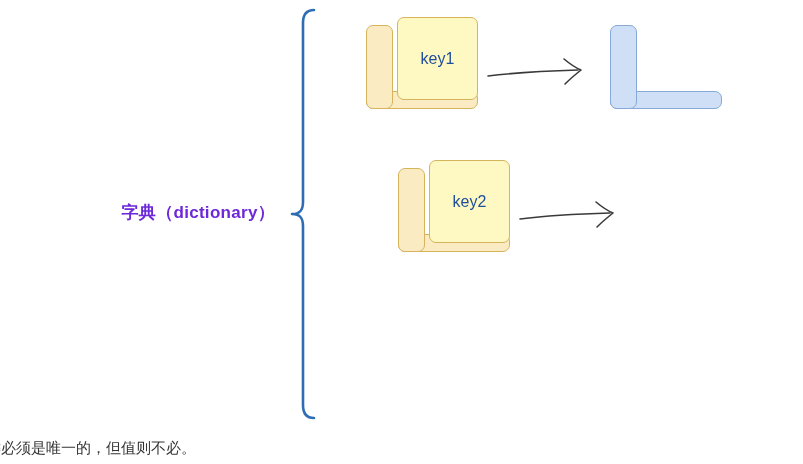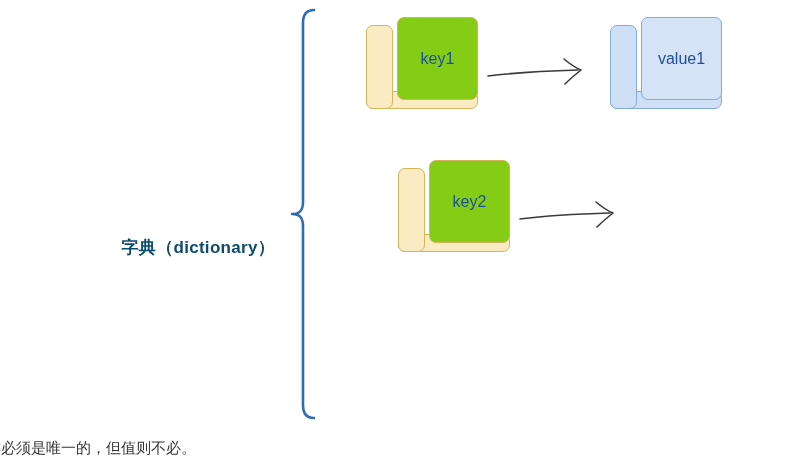--- a/index.html
+++ b/index.html
@@ -21,24 +21,23 @@
   
   .brace-label {
     position: absolute;
     left: 95px;
     top: 212px;
     transform: translateY(-50%);
     width: 180px;
     text-align: right;
     font-size: 17px;
     font-weight: bold;
-    color: #0c4a6e;
+    color: #6d28d9;
     letter-spacing: 0.3px;
     white-space: nowrap;
-    margin-top: 35px;
   }
   .brace {
     position: absolute;
     left: 288px;
     top: 6px;
     width: 34px;
     height: 420px;
   }
 
   
@@ -101,21 +100,21 @@
     font-size: 16px;
     color: #1F4E9C;
     line-height: 1;
     white-space: nowrap;
   }
 
   
   .book-key .spine,
   .book-key .base,
   .book-key .page {
-    background: #84cc16;
+    background: #fef9c3;
     border-color: #D6B45C;
   }
   .book-key .spine { background: #FAEBC3; }
   .book-key .base  { background: #FAEBC3; }
 
   
   .book-value .spine,
   .book-value .base,
   .book-value .page {
     background: #D5E3F7;
@@ -175,23 +174,20 @@
     <div class="arrow">
       <svg width="110" height="34" viewBox="0 0 110 34" fill="none" xmlns="http://www.w3.org/2000/svg">
         <path d="M2 19 C26 16 58 14 92 13" stroke="#3A3A3A" stroke-width="1.6" stroke-linecap="round" fill="none"></path>
         <path d="M78 2 C84 7 90 11 95 13 C90 17 84 22 79 27" stroke="#3A3A3A" stroke-width="1.6" stroke-linecap="round" stroke-linejoin="round" fill="none"></path>
       </svg>
     </div>
 
     <div class="book book-value">
       <div class="base"></div>
       <div class="spine"></div>
-      <div class="page">
-        <span class="label">value1</span>
-      </div>
     </div>
   </div>
 
   <div class="row row-2">
 
     <div class="book book-key">
       <div class="base"></div>
       <div class="spine"></div>
       <div class="page">
         <span class="label">key2</span>

